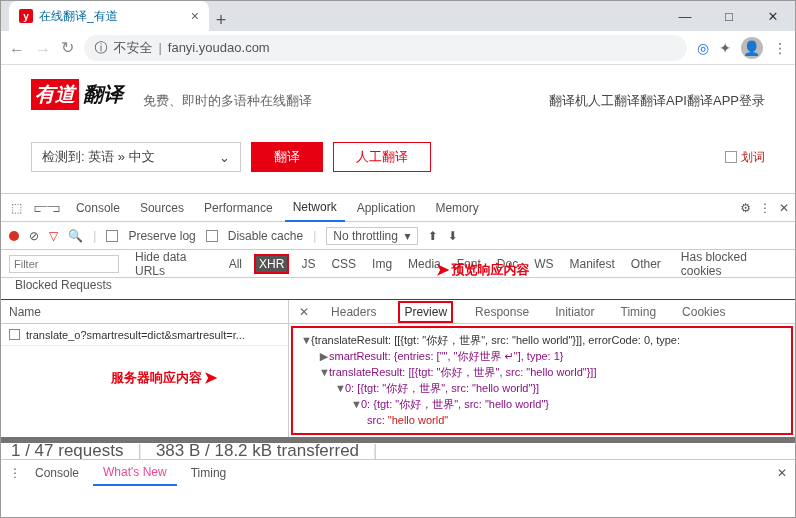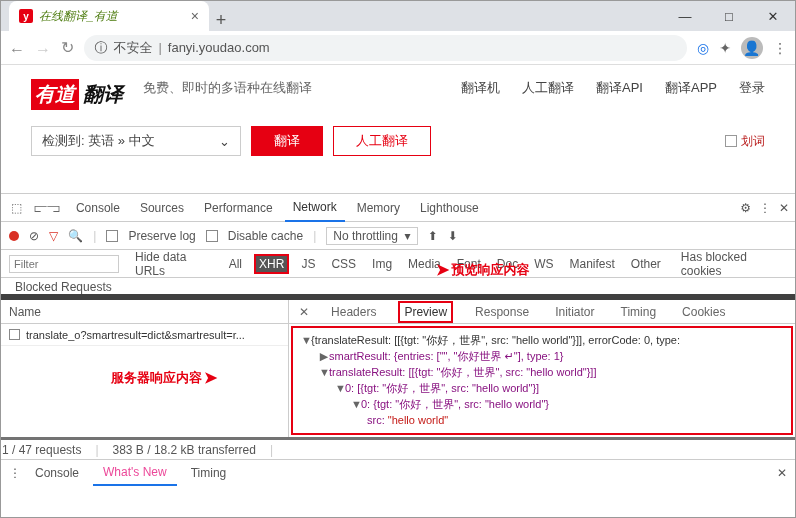--- a/index.html
+++ b/index.html
@@ -1,40 +1,40 @@
 <!DOCTYPE html>
 <html><head>
 <meta charset="utf-8">
 <style>
 * { margin:0; padding:0; box-sizing:border-box; font-family:"Segoe UI",Arial,"Microsoft YaHei",sans-serif; }
 body { width:796px; height:518px; background:#fff; overflow:hidden; border:1px solid #999; font-size:12px; color:#333; }
 .titlebar { height:30px; display:flex; align-items:flex-end; background:#dee1e6; }
 .tab { display:flex; align-items:center; background:#fff; height:30px; border-radius:8px 8px 0 0; padding:0 10px; margin-left:8px; gap:6px; min-width:200px; }
 .tab .fav { width:14px; height:14px; background:#e60012; color:#fff; font-size:10px; font-weight:bold; display:flex; align-items:center; justify-content:center; border-radius:2px; }
-.tab .title { font-size:12px; color:#4d7c0f; flex:1; white-space:nowrap; overflow:hidden;font-style:italic; }
+.tab .title { font-size:12px; color:#0369a1; flex:1; white-space:nowrap; overflow:hidden; }
 .tab .close { color:#666; font-size:14px; }
 .newtab { width:24px; text-align:center; color:#555; font-size:18px; }
 .wincontrols { margin-left:auto; display:flex; }
 .wincontrols span { width:44px; height:30px; display:flex; align-items:center; justify-content:center; color:#333; font-size:13px; }
 .addrbar { height:34px; display:flex; align-items:center; padding:0 8px; gap:10px; background:#fff; border-bottom:1px solid #ddd; }
 .addrbar .nav { color:#888; font-size:16px; }
 .urlbox { flex:1; height:26px; background:#f1f3f4; border-radius:13px; display:flex; align-items:center; padding:0 10px; gap:6px; font-size:13px; color:#555; }
 .urlbox .sep { color:#888; }
 .toolbar-icons { display:flex; gap:10px; align-items:center; }
 .toolbar-icons span { color:#666; font-size:14px; }
 .avatar { width:22px; height:22px; background:#bbb; border-radius:50%; display:flex; align-items:center; justify-content:center; color:#fff; }
 .page { height:128px; padding:14px 30px 0; }
-.logo-row { display:flex; align-items:flex-start; gap:18px; }
+.logo-row { display:flex; align-items:flex-end; gap:18px; }
 .logo { display:flex; align-items:center; gap:2px; }
 .logo .red { background:#e60012; color:#fff; padding:2px 4px; font-size:20px; font-weight:bold; font-style:italic; }
 .logo .blk { color:#111; font-size:20px; font-weight:bold; font-style:italic; padding:2px 2px; }
 .slogan { color:#666; font-size:13px; }
-.navlinks { margin-left:auto; display:flex; gap:22px; }
+.navlinks { margin-left:auto; display:flex; }
 .navlinks span { color:#444; font-size:13px; }
-.controls { display:flex; align-items:center; gap:10px; margin-top:16px; }
+.controls { display:flex; align-items:center; gap:10px; margin-top:32px; }
 .langsel { width:210px; height:30px; border:1px solid #ccc; display:flex; align-items:center; padding:0 10px; font-size:13px; color:#444; justify-content:space-between; }
 .btn { height:30px; padding:0 22px; display:flex; align-items:center; font-size:13px; border:1px solid; }
 .btn.red { background:#e60012; color:#fff; border-color:#e60012; }
 .btn.outline { background:#fff; color:#e60012; border-color:#e60012; }
 .chk { margin-left:auto; display:flex; align-items:center; gap:4px; font-size:12px; color:#b91c1c; }
 .chk .box { width:12px; height:12px; border:1px solid #999; }
 .devtools { border-top:1px solid #ccc; height:292px; display:flex; flex-direction:column; background:#fff; position:relative; }
 .dt-tabs { height:28px; border-bottom:1px solid #ccc; display:flex; align-items:center; padding:0 6px; gap:4px; font-size:12px; color:#555; }
 .dt-tabs .icon { padding:0 4px; color:#666; }
 .dt-tabs .tabitem { padding:0 8px; height:28px; display:flex; align-items:center; }
@@ -42,39 +42,39 @@
 .dt-tabs .right { margin-left:auto; display:flex; gap:8px; }
 .dt-toolbar { height:28px; border-bottom:1px solid #ccc; display:flex; align-items:center; padding:0 8px; gap:10px; font-size:12px; color:#555; }
 .dt-toolbar .rec { width:10px; height:10px; background:#d93025; border-radius:50%; }
 .dt-toolbar .filt { color:#d93025; }
 .dt-toolbar .cbox { width:12px; height:12px; border:1px solid #888; }
 .dt-toolbar .dd { border:1px solid #ccc; padding:1px 6px; }
 .dt-filter { height:28px; border-bottom:1px solid #ccc; display:flex; align-items:center; padding:0 8px; gap:8px; font-size:12px; color:#555; }
 .dt-filter input.filterbox { border:1px solid #ccc; padding:2px 4px; width:110px; font-size:11px; color:#888; }
 .dt-filter .chip { padding:2px 4px; }
 .dt-filter .chip.active { background:#555; color:#fff; border:2px solid #e60012; padding:1px 3px; }
-.dt-blocked { height:22px; border-bottom:6px solid #404040; display:flex; align-items:flex-end; padding:0 8px; gap:6px; font-size:12px; color:#555; }
+.dt-blocked { height:22px; border-bottom:1px solid #404040; display:flex; align-items:flex-start; padding:0 8px; gap:6px; font-size:12px; color:#555; }
 .dt-body { flex:1; display:flex; overflow:hidden; }
 .dt-left { width:288px; border-right:1px solid #ccc; display:flex; flex-direction:column;justify-content:space-between; }
 .dt-left .hdr { height:24px; border-bottom:1px solid #ccc; padding:0 8px; display:flex; align-items:center; font-size:12px; color:#555; }
 .dt-left .row { height:22px; padding:0 8px; display:flex; align-items:center; gap:6px; font-size:11px; color:#333; border-bottom:1px solid #eee; }
 .dt-left .row .cb { width:11px; height:11px; border:1px solid #888; }
 .dt-right { flex:1; display:flex; flex-direction:column; overflow:hidden; position:relative; }
 .dt-right .hdr { height:24px; border-bottom:1px solid #ccc; padding:0 10px; display:flex; align-items:center; gap:18px; font-size:12px; color:#666; }
 .dt-right .hdr .x { color:#666; }
 .dt-right .hdr .tabp { padding:2px 4px; }
 .dt-right .hdr .tabp.active { color:#333; border:2px solid #e60012; }
 .preview { flex:1; padding:4px 8px; font-family:Menlo,Consolas,monospace; font-size:11px; color:#333; line-height:16px; overflow:hidden; border:2px solid #e60012; margin:2px; position:relative; }
 .preview .line { white-space:nowrap; }
 .tri { display:inline-block; width:10px; text-align:center; color:#666; }
 .ind1 { padding-left:18px; } .ind2 { padding-left:34px; } .ind3 { padding-left:50px; } .ind4 { padding-left:66px; }
 .key { color:#881280; } .num { color:#1a1aa6; } .str { color:#c41a16; }
 .annot { position:absolute; color:#e60012; font-size:13px; font-weight:bold; display:flex; align-items:center; gap:2px; }
 .arrow { color:#e60012; font-size:16px; }
-.dt-status { height:22px; border-top:3px solid #737373; display:flex; align-items:center; padding:0 1px; gap:14px; font-size:12px; color:#555; }
+.dt-status { height:22px; border-top:6px solid #737373; display:flex; align-items:center; padding:0 10px; gap:14px; font-size:17px; color:#555; }
 .dt-status .sep { color:#ccc; }
 .dt-bottom { height:26px; border-top:1px solid #ccc; display:flex; align-items:center; padding:0 8px; gap:4px; font-size:12px; color:#555; }
 .dt-bottom .btab { padding:0 10px; height:26px; display:flex; align-items:center; }
 .dt-bottom .btab.active { border-bottom:2px solid #1a73e8; color:#ec4899; }
 </style>
 </head>
 <body>
 
 <div class="titlebar">
   <div class="tab">
@@ -138,22 +138,22 @@
 </div>
 
 <div class="devtools">
   <div class="dt-tabs">
     <span class="icon">⬚</span>
     <span class="icon">⫍⫎</span>
     <span class="tabitem">Console</span>
     <span class="tabitem">Sources</span>
     <span class="tabitem">Performance</span>
     <span class="tabitem active">Network</span>
+    <span class="tabitem">Application</span>
     <span class="tabitem">Memory</span>
-    <span class="tabitem">Lighthouse</span>
     <div class="right">
       <span>⚙</span>
       <span>⋮</span>
       <span>✕</span>
     </div>
   </div>
   <div class="dt-toolbar">
     <span class="rec"></span>
     <span>⊘</span>
     <span class="filt">▽</span>

